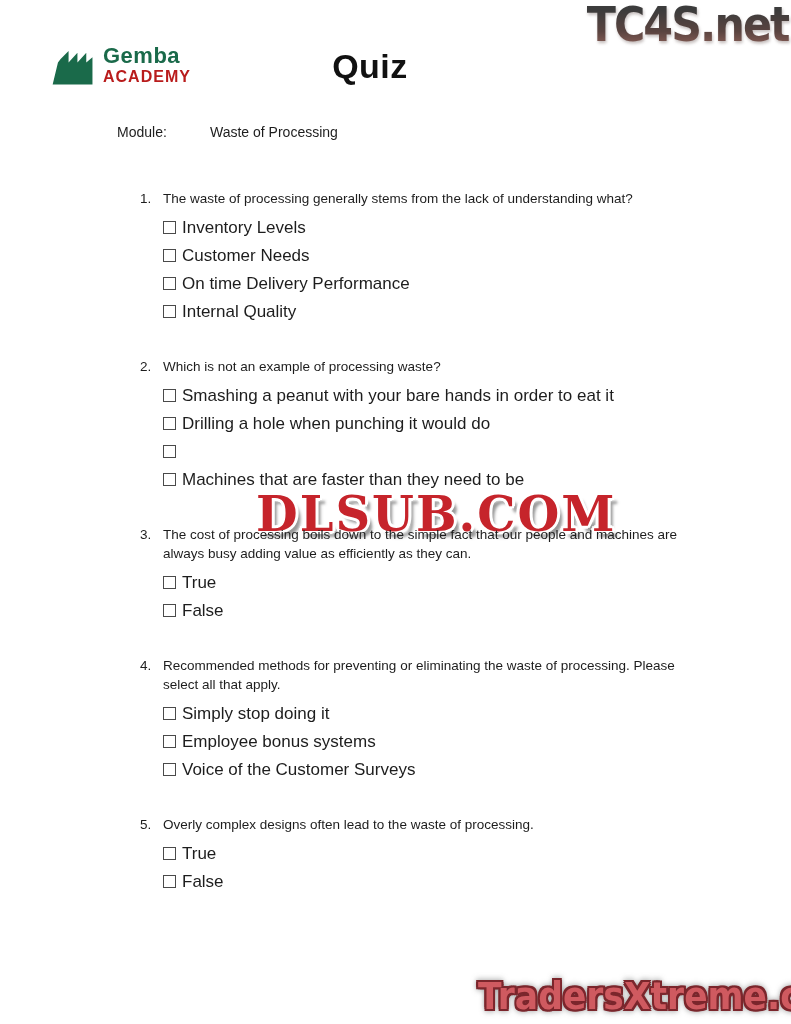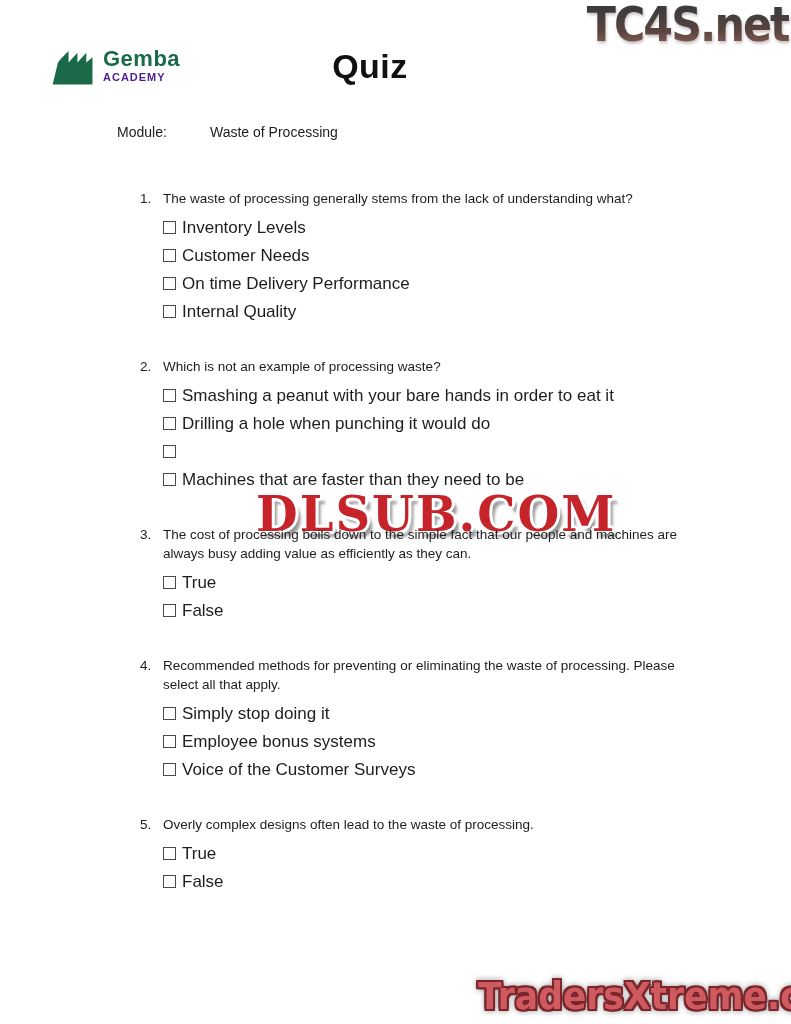--- a/index.html
+++ b/index.html
@@ -45,23 +45,23 @@
   .logo svg { display: block; margin-top: 2px; }
   .logo-text { line-height: 1; }
   .logo-primary {
     font-size: 22px;
     font-weight: bold;
     color: #1a6a4a;
     letter-spacing: 0.5px;
     display: block;
   }
   .logo-secondary {
-    font-size: 11px;
-    font-weight: bold;
-    color: #4c1d95;
+    font-size: 16px;
+    font-weight: bold;
+    color: #b91c1c;
     letter-spacing: 1px;
     display: block;
     margin-top: 2px;
   }
   .quiz-title {
     position: absolute;
     top: 47px;
     left: 0;
     width: 740px;
     text-align: center;

